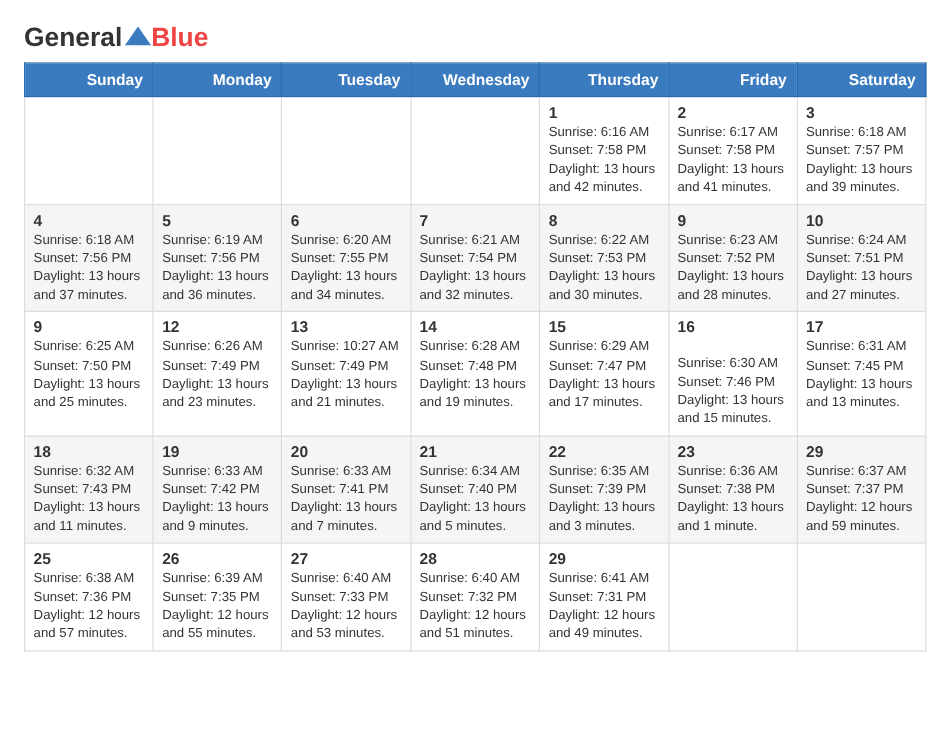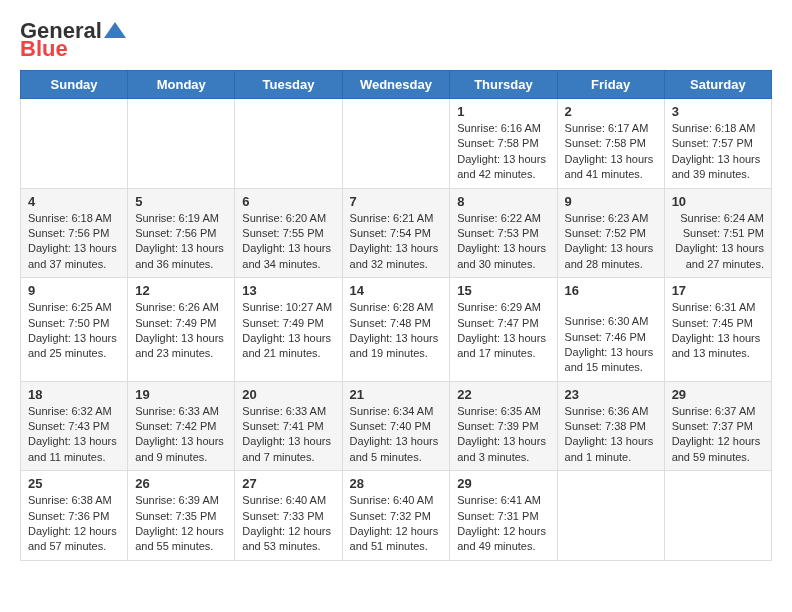--- a/index.html
+++ b/index.html
@@ -11,22 +11,22 @@
       padding: 20px;
     }
     .header-section {
       display: flex;
       justify-content: space-between;
       align-items: flex-start;
       margin-bottom: 10px;
     }
     .logo {
       display: flex;
-      flex-direction: column;
-      align-items: flex-start;
+      flex-direction: row;
+      align-items: flex-end;
     }
     .logo-general {
       font-size: 22px;
       font-weight: bold;
       color: #333;
       line-height: 1;
     }
     .logo-blue {
       font-size: 22px;
       font-weight: bold;
@@ -47,21 +47,21 @@
     }
     .calendar {
       width: 100%;
       border-collapse: collapse;
       border: 1px solid #ccc;
     }
     .calendar th {
       background-color: #3a7abf;
       color: white;
       padding: 6px 8px;
-      text-align: center;
+      text-align: right;
       font-size: 13px;
       font-weight: bold;
       border: 1px solid #2a6aaf;
     }
     .calendar td {
       vertical-align: top;
       padding: 5px 7px;
       border: 1px solid #ddd;
       width: 108px;
       min-height: 80px;
@@ -178,21 +178,21 @@
         </td>
         <td>
           <div class="day-number">9</div>
           <div class="day-info" style="white-space: pre-line;">Sunrise: 6:23 AM
 Sunset: 7:52 PM
 Daylight: 13 hours
 and 28 minutes.</div>
         </td>
         <td>
           <div class="day-number">10</div>
-          <div class="day-info" style="white-space: pre-line; text-align: right;">Sunrise: 6:24 AM
+          <div class="day-info" style="white-space: pre-line;">Sunrise: 6:24 AM
 Sunset: 7:51 PM
 Daylight: 13 hours
 and 27 minutes.</div>
         </td>
       </tr>
       <tr>
         <td>
           <div class="day-number">9</div>
           <div class="day-info" style="white-space: pre-line;">Sunrise: 6:25 AM
 Sunset: 7:50 PM

